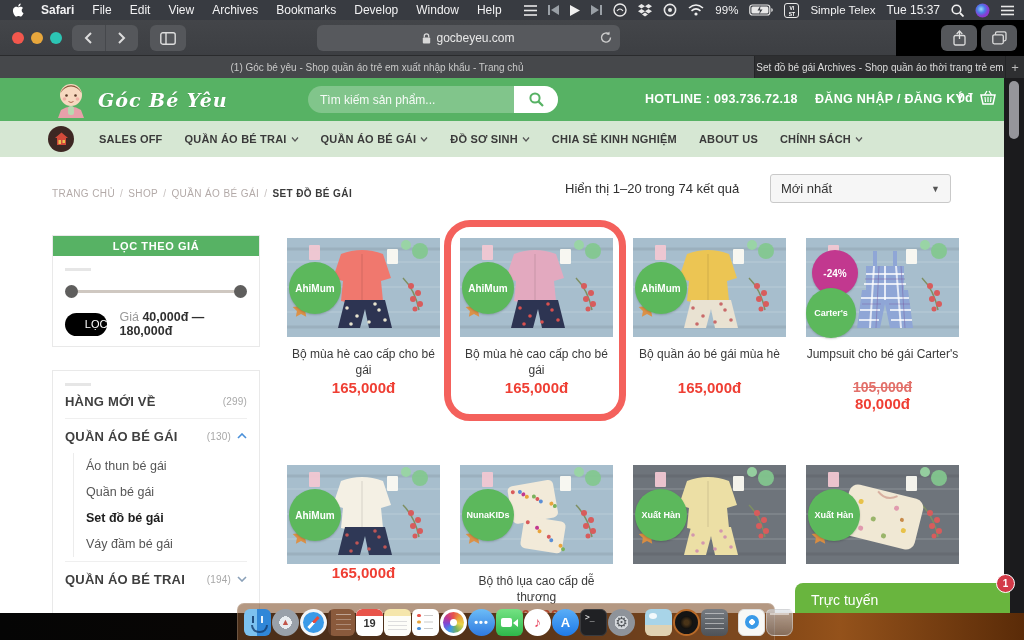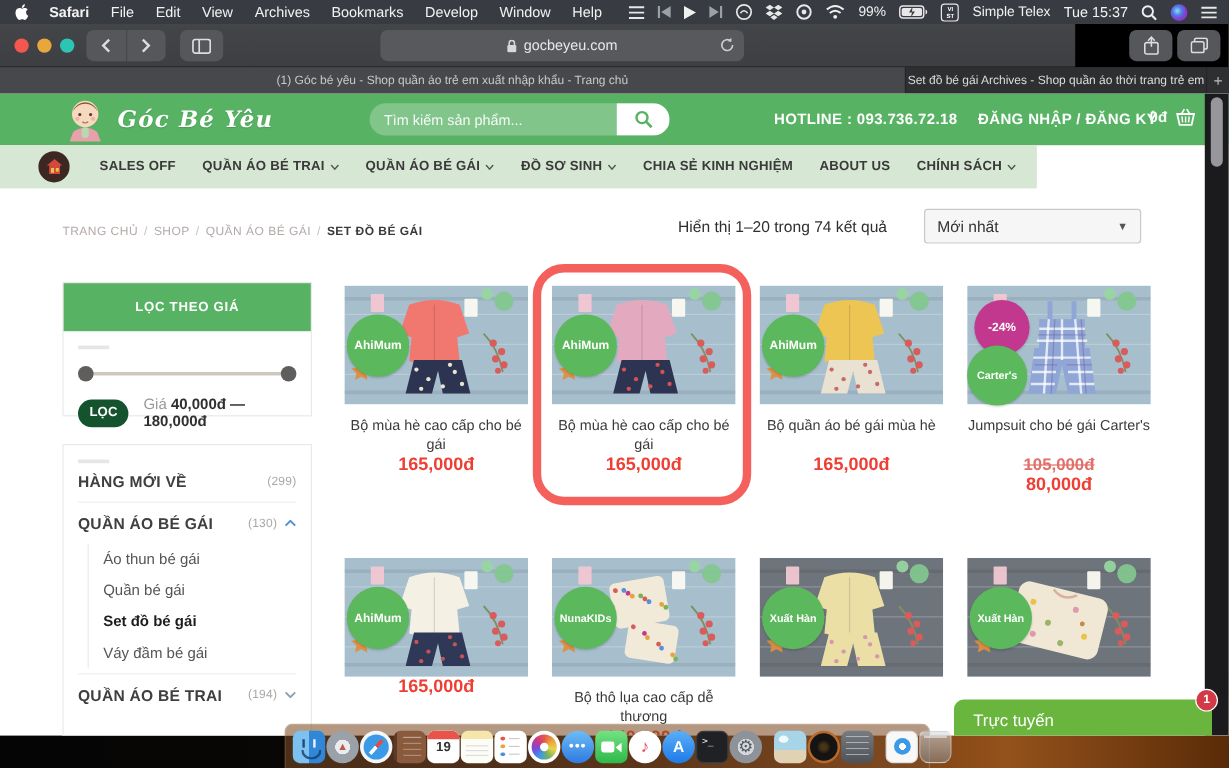--- a/index.html
+++ b/index.html
@@ -61,49 +61,49 @@
     overflow:hidden; display:flex; background:rgba(255,255,255,.25); }
   .searchbox input { flex:1; border:none; outline:none; background:transparent; padding:0 12px;
     color:#fff; font-size:12px; font-family:"Liberation Sans",sans-serif; }
   .searchbox input::placeholder { color:rgba(255,255,255,.92); }
   .search-btn { width:44px; background:#fff; display:flex; align-items:center; justify-content:center; }
   .hotline { position:absolute; left:645px; top:14px; color:#fff; font-weight:bold; font-size:12.5px; letter-spacing:.3px; }
   .auth { position:absolute; left:815px; top:14px; color:#fff; font-weight:bold; font-size:12.5px; letter-spacing:.3px; }
   .cart { position:absolute; left:958px; top:12px; color:#fff; font-weight:bold; font-size:12.5px;
     display:flex; align-items:center; gap:6px; }
 
-  .main-nav { position:absolute; left:0; top:43px; width:864px; height:36px; background:#d6e7d3;
-    display:flex; align-items:center; padding-left:32px; }
+  .main-nav { position:absolute; left:0; top:43px; width:1024px; height:36px; background:#d6e7d3;
+    display:flex; align-items:center; padding-left:48px; }
   .home-btn { width:26px; height:26px; border-radius:50%; background:#3d2723; display:flex;
     align-items:center; justify-content:center; margin-right:14px; }
   .nav-item { display:flex; align-items:center; gap:4px; padding:0 11px; font-size:11px; font-weight:bold;
     color:#3a3a3a; letter-spacing:.2px; height:36px; }
 
   .breadcrumb { position:absolute; left:52px; top:110px; font-size:10px; color:#b3aaa8; letter-spacing:.4px; }
   .breadcrumb .sep { color:#c8c2c0; padding:0 5px; }
   .breadcrumb .crumb-last { color:#3a3a3a; font-weight:bold; }
   .results { position:absolute; left:565px; top:103px; font-size:13px; color:#2f2f2f; }
   .sortbox { position:absolute; left:770px; top:96px; width:181px; height:29px; background:#f6f6f6;
     border:1px solid #c9c9c9; border-radius:3px; display:flex; align-items:center; padding:0 10px;
     font-size:13px; color:#333; }
   .sortbox .caret { margin-left:auto; color:#555; font-size:9px; }
 
   
   .sbox { position:absolute; left:52px; width:208px; background:#fff; border:1px solid #e9e9e9; }
-  .sbox-head { height:40px; background:#57b264; color:#fff; font-size:11px; font-weight:bold;
+  .sbox-head { height:20px; background:#57b264; color:#fff; font-size:11px; font-weight:bold;
     letter-spacing:.6px; display:flex; align-items:center; justify-content:center; }
   .filter-box { top:157px; height:112px; }
   .gray-tick { width:26px; height:3px; background:#e6e6e6; margin:12px 0 0 12px; }
   .slider { position:relative; margin:14px 14px 0 14px; height:13px; }
   .slider .track { position:absolute; left:0; right:0; top:5px; height:3px; background:#cfc8c1; border-radius:2px; }
   .slider .handle { position:absolute; top:0; width:13px; height:13px; border-radius:50%; background:#5f5e5d; }
   .slider .h-left { left:-2px; } .slider .h-right { right:-2px; }
   .filter-row { display:flex; align-items:center; margin:12px 12px 0 12px; }
-  .loc-btn { width:47px; height:23px; border-radius:12px; background:#14532d; color:#fff; border:none;
-    font-size:11px; font-weight:bold; font-family:"Liberation Sans",sans-serif; }
+  .loc-btn { width:47px; height:23px; border-radius:12px; background:#000000; color:#fff; border:none;
+    font-size:11px; font-weight:normal; font-family:"Liberation Sans",sans-serif;text-align:right; }
   .price-range { margin-left:12px; font-size:12.5px; color:#999; }
   .price-range b { color:#2f2f2f; }
 
   .cat-box { top:292px; height:262px; }
   .cat-list { padding:0 0 4px 0; }
   .cat-item { display:flex; align-items:center; padding:0 12px; height:30px; font-size:13px;
     font-weight:bold; color:#3f3f3f; letter-spacing:.2px; }
   .cat-item .count { margin-left:auto; font-size:10px; color:#a8a8a8; font-weight:normal; }
   .cat-item .chev { margin-left:6px; }
   .cat-divider { height:1px; background:#efefef; margin:2px 12px; }

